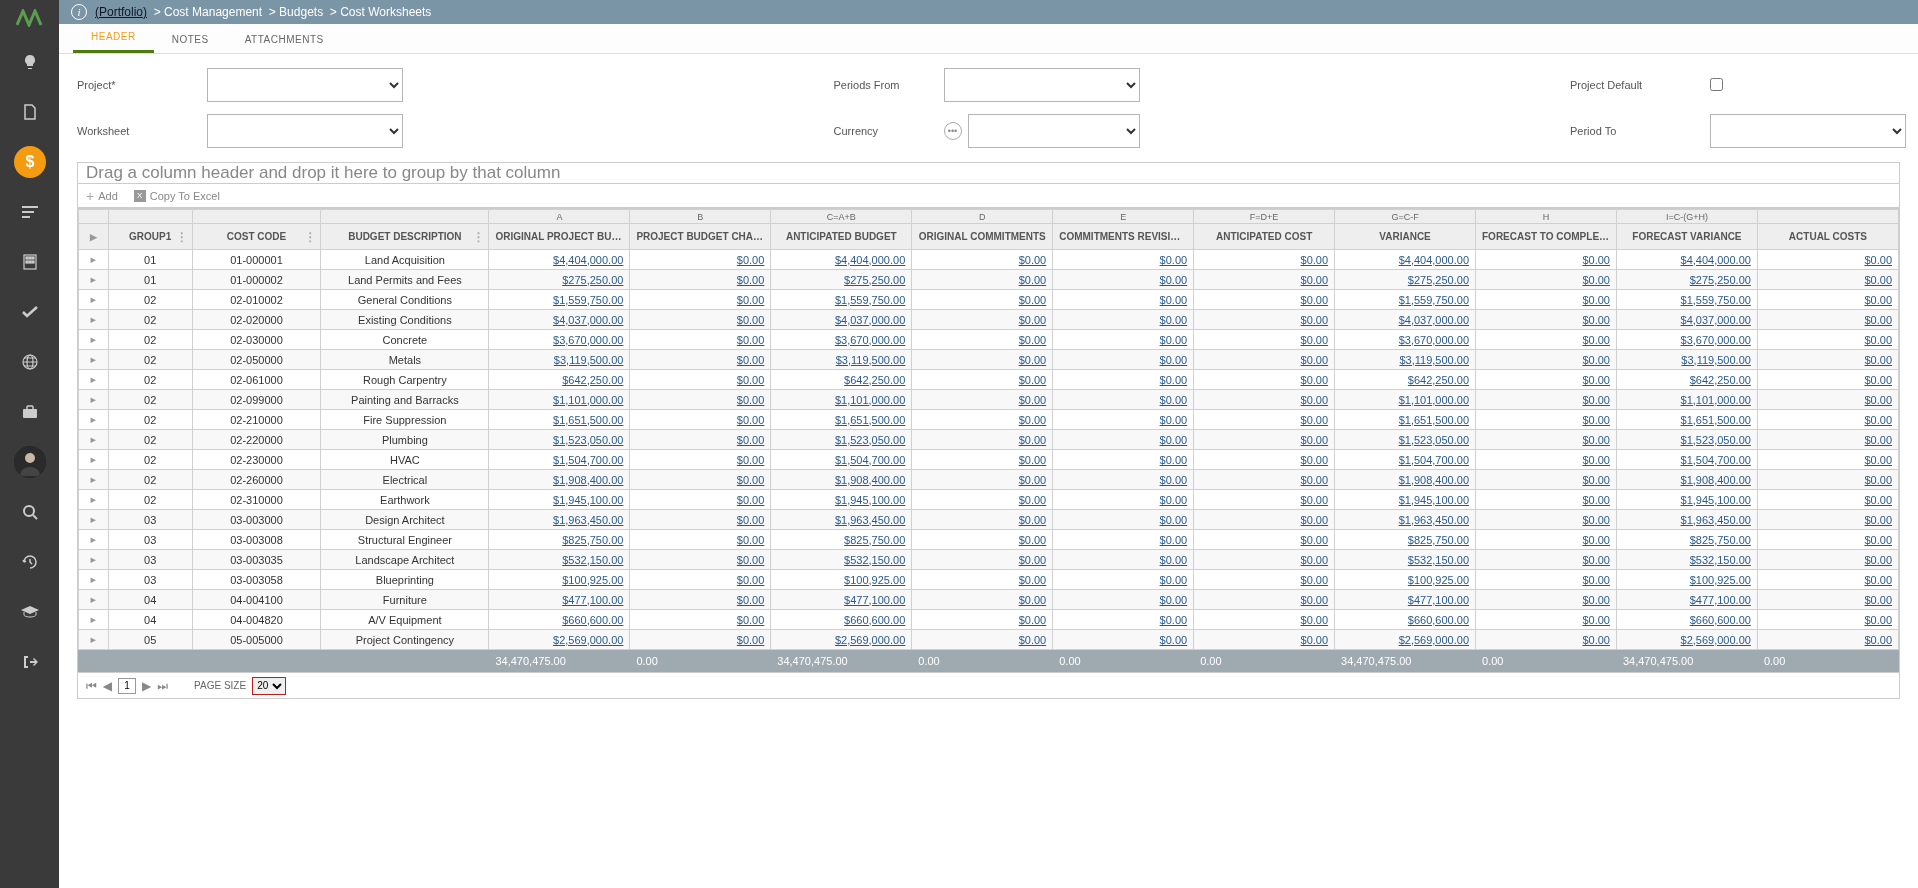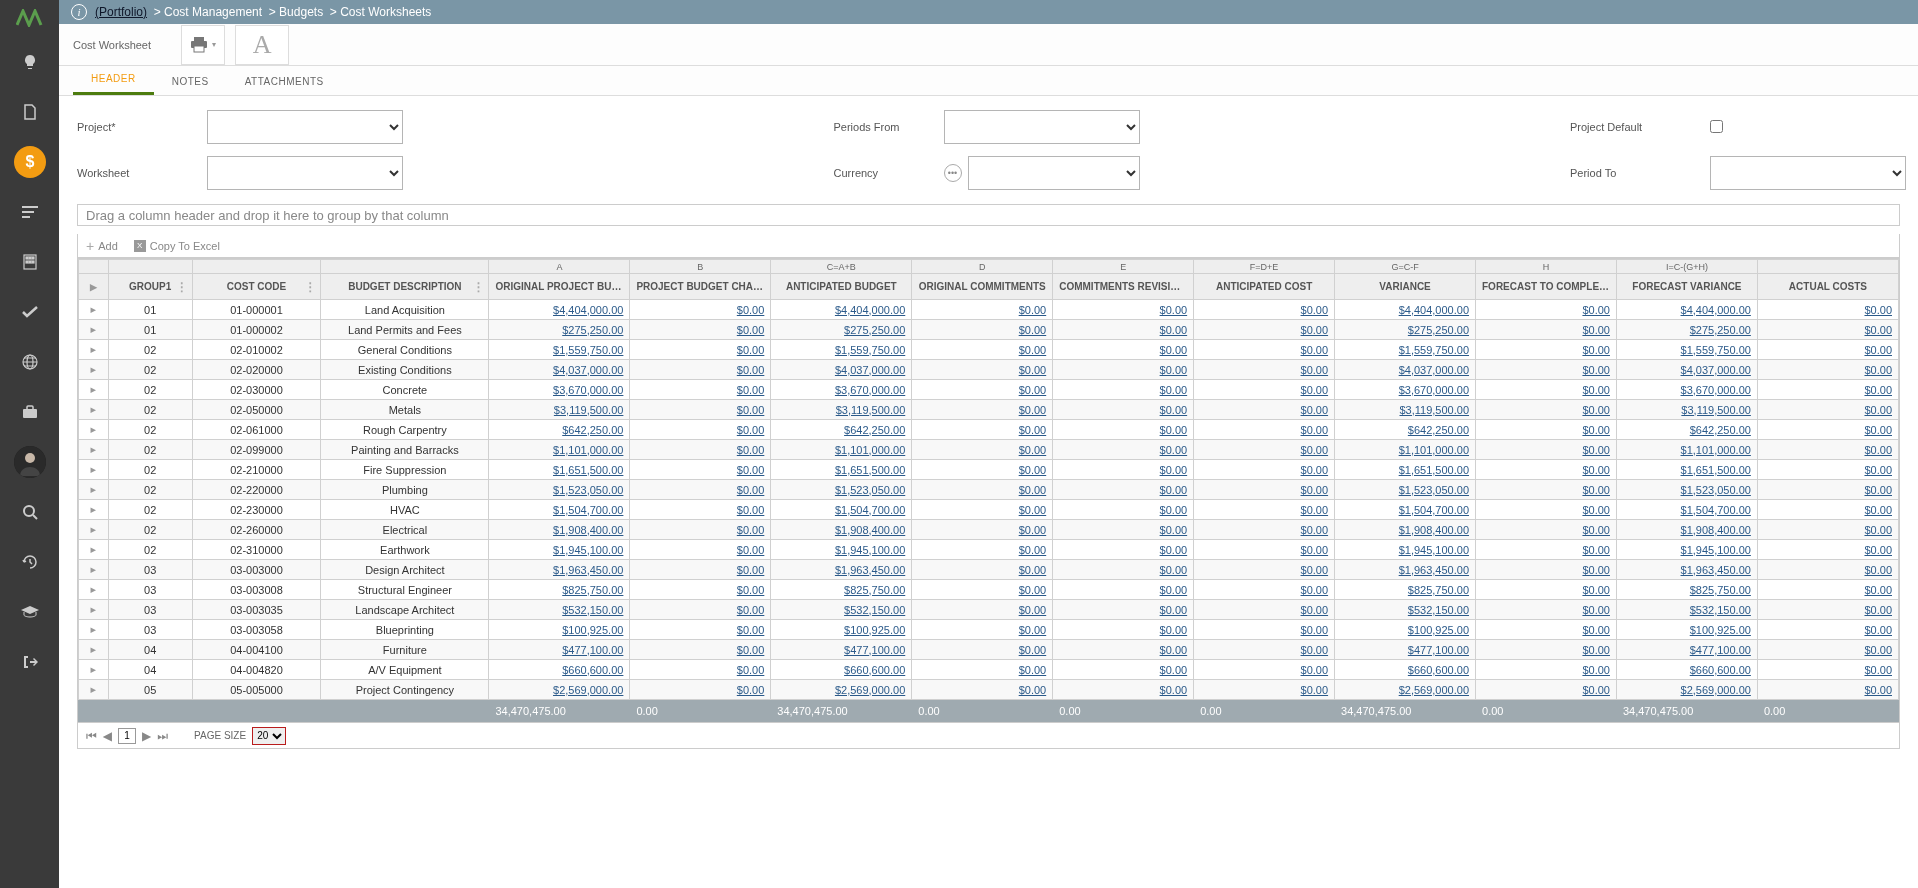--- a/index.html
+++ b/index.html
@@ -30,21 +30,21 @@
 .tab { padding: 8px 18px; font-size: 10px; letter-spacing: 0.5px; color: #666; cursor: pointer; }
 .tab.active { color: #f39c12; border-bottom: 3px solid #4d7c0f; margin-top: 22px; }
 
 .filters { padding: 14px 18px 10px; display: grid; grid-template-columns: 130px 200px 1fr 110px 200px 1fr 140px 190px; row-gap: 12px; align-items: center; font-size: 11px; color: #555; }
 .filters .lbl { }
 .filters select, .filters input[type=text] { width: 196px; height: 22px; border: 1px solid #b5b5b5; padding: 16px 6px; font-size: 13px; background: #fff; color: #333; }
 .filters .ddotwrap { display: flex; align-items: center; gap: 6px; }
 .ddot { width: 18px; height: 18px; border: 1px solid #aaa; border-radius: 50%; display: flex; align-items: center; justify-content: center; font-size: 9px; color: #888; cursor: pointer; }
 .chk { width: 13px; height: 13px; }
 
-.grouphint { margin: 4px 18px 8px; border: 1px solid #ccc; height: 22px; display: flex; align-items: center; padding: 0 8px; font-size: 13px; color: #888; }
+.grouphint { margin: 4px 18px 0; border: 1px solid #ccc; height: 22px; display: flex; align-items: center; padding: 0 8px; font-size: 17px; color: #888; }
 
 .actionbar { margin: 0 18px; border-left: 1px solid #ccc; border-right: 1px solid #ccc; border-bottom: 1px solid #ccc; height: 24px; display: flex; align-items: center; gap: 16px; padding: 0 8px; font-size: 11px; color: #888; }
 .actionbar .act { display: flex; align-items: center; gap: 4px; cursor: pointer; }
 .plus { font-size: 14px; color: #aaa; }
 .xls { width: 12px; height: 12px; background: #999; color: #fff; font-size: 8px; display: flex; align-items: center; justify-content: center; }
 
 .gridwrap { margin: 0 18px; border: 1px solid #ccc; position: relative; }
 table { border-collapse: collapse; width: 100%; table-layout: fixed; font-size: 11px; }
 th, td { border: 1px solid #d0d0d0; padding: 3px 6px; white-space: nowrap; overflow: hidden; text-overflow: ellipsis; height: 19px; }
 thead .formula-row th { background: #eee; color: #666; text-align: center; font-weight: normal; font-size: 9px; height: 14px; padding: 1px; }
@@ -162,31 +162,20 @@
     <div class="breadcrumb">
       <span class="info-ic">i</span>
       <span>
         <a>(Portfolio)</a>
         &nbsp;&gt;&nbsp;<span>Cost Management</span>
         &nbsp;&gt;&nbsp;<span>Budgets</span>
         &nbsp;&gt;&nbsp;<span>Cost Worksheets</span>
       </span>
     </div>
 
-    <div class="toolbar">
-      <span class="title">Cost Worksheet</span>
-      <div class="tb-btn print">
-        <svg width="18" height="16" viewBox="0 0 18 16" fill="#777">
-            <rect x="4" y="0" width="10" height="4"></rect>
-            <rect x="1" y="4" width="16" height="7" rx="1"></rect>
-            <rect x="4" y="9" width="10" height="6" fill="#fff" stroke="#777"></rect>
-          </svg>
-      </div>
-      <div class="tb-btn font">A</div>
-    </div>
 
     <div class="tabs">
       <div class="tab active">HEADER</div>
       <div class="tab">NOTES</div>
       <div class="tab">ATTACHMENTS</div>
     </div>
 
     <div class="filters">
       <div class="lbl">Project*</div>
       <select><option>11b - Chelsea Barracks(3)</option></select>

